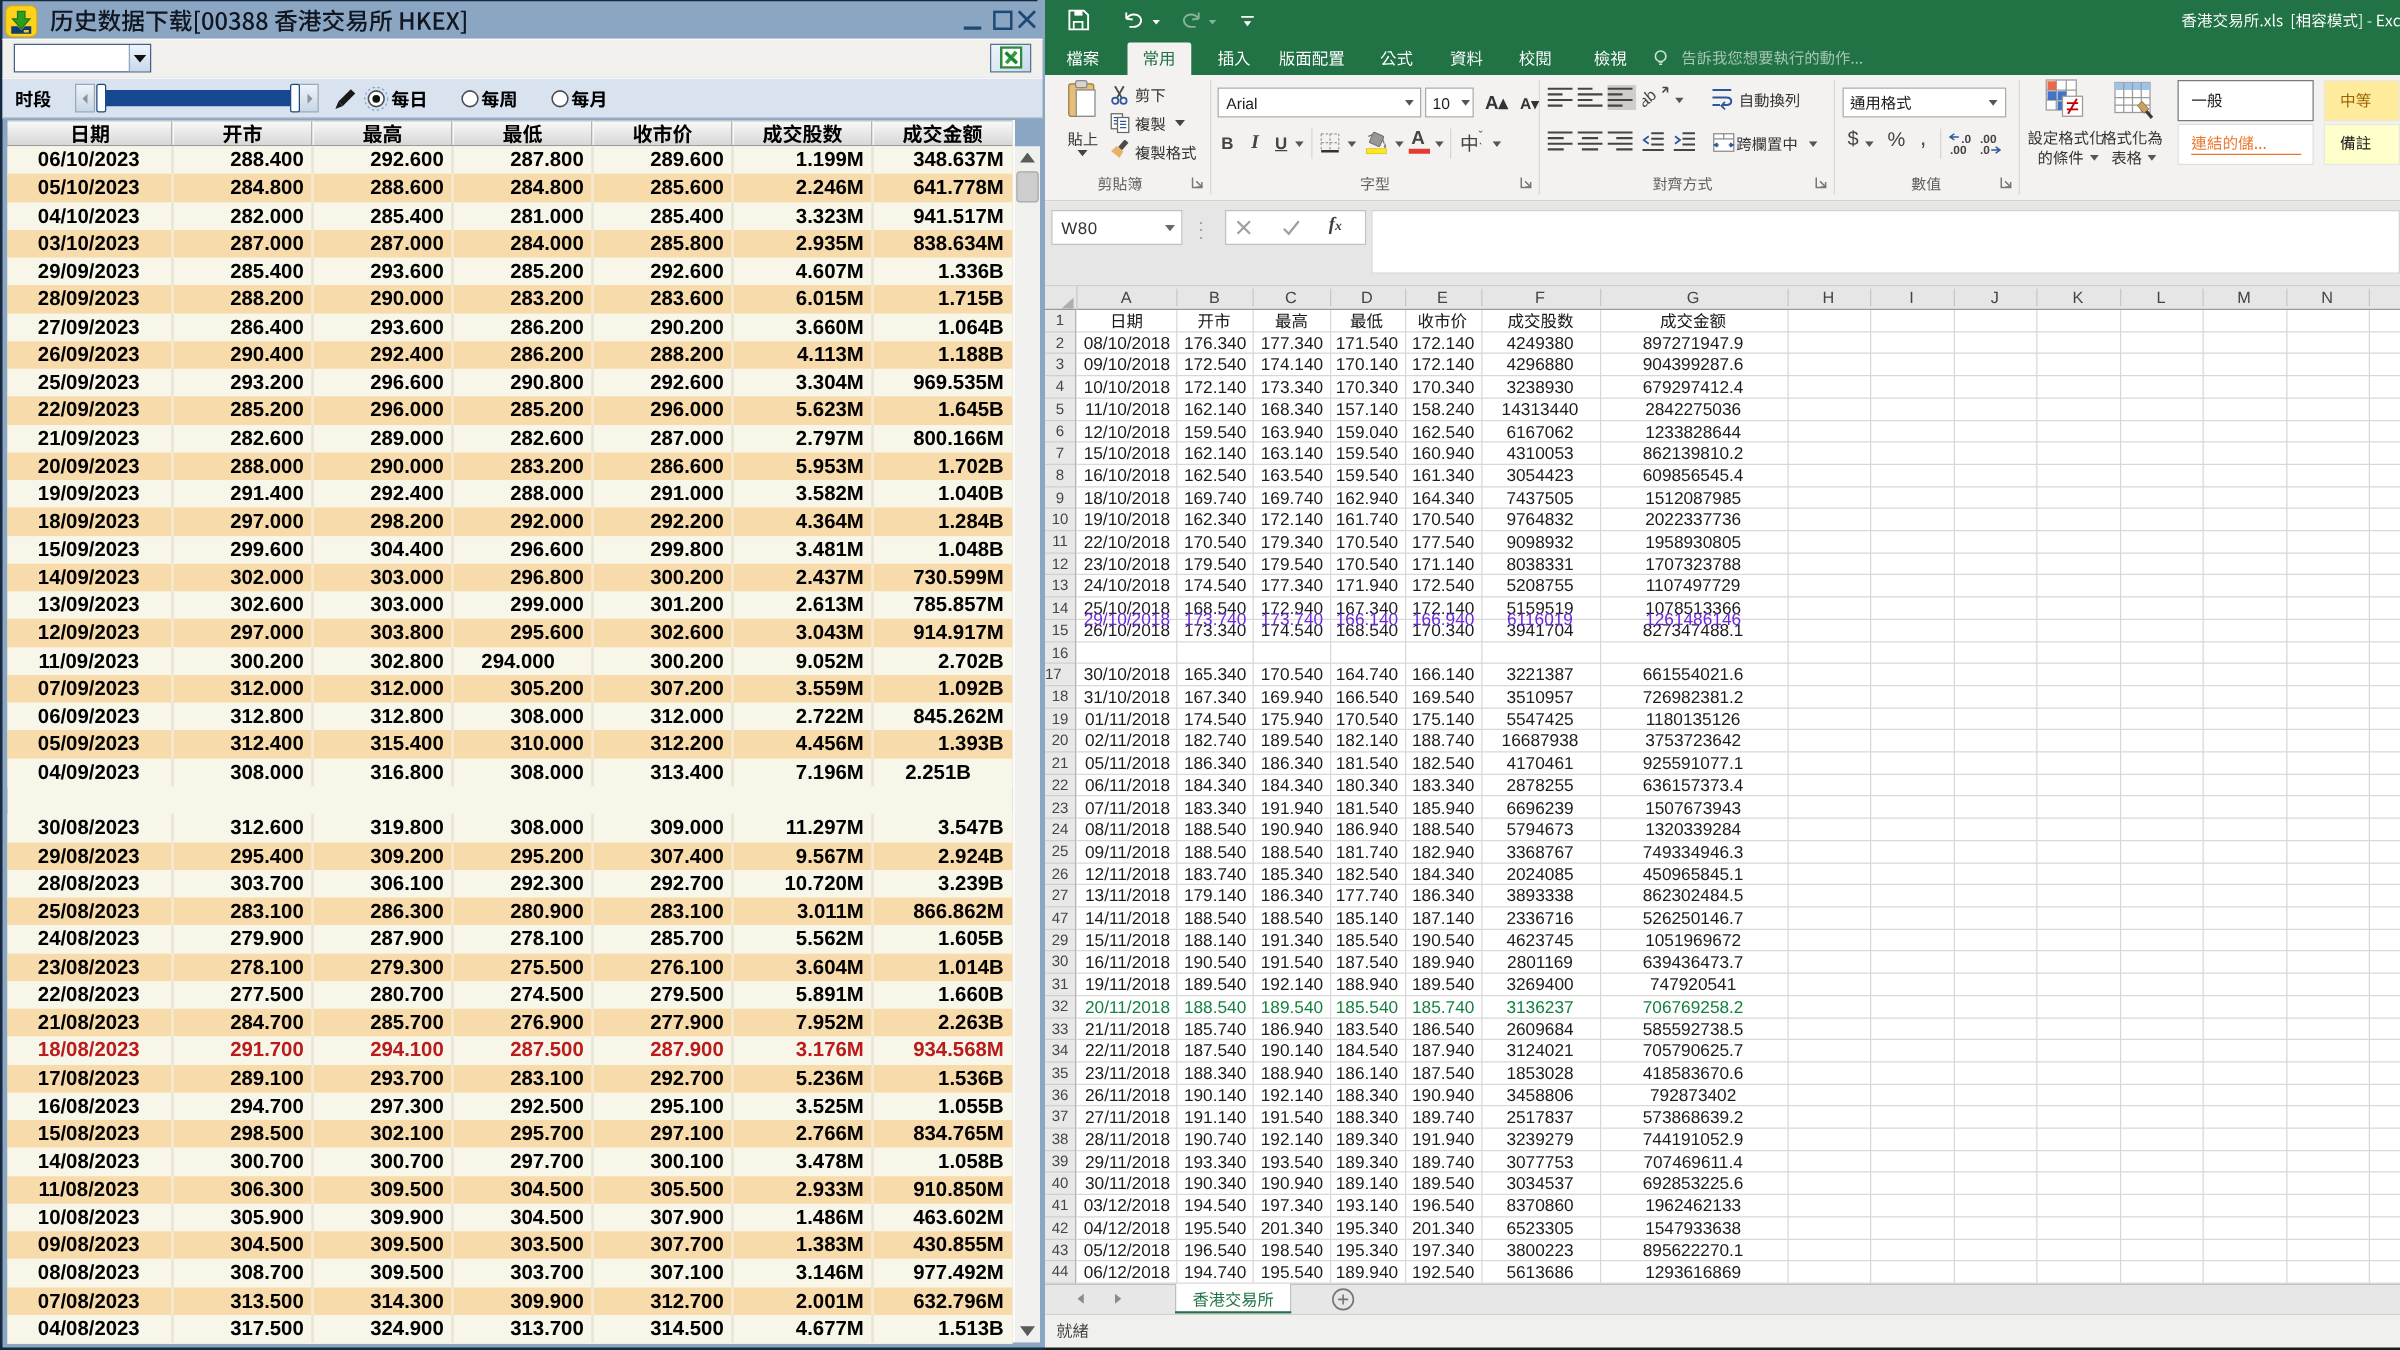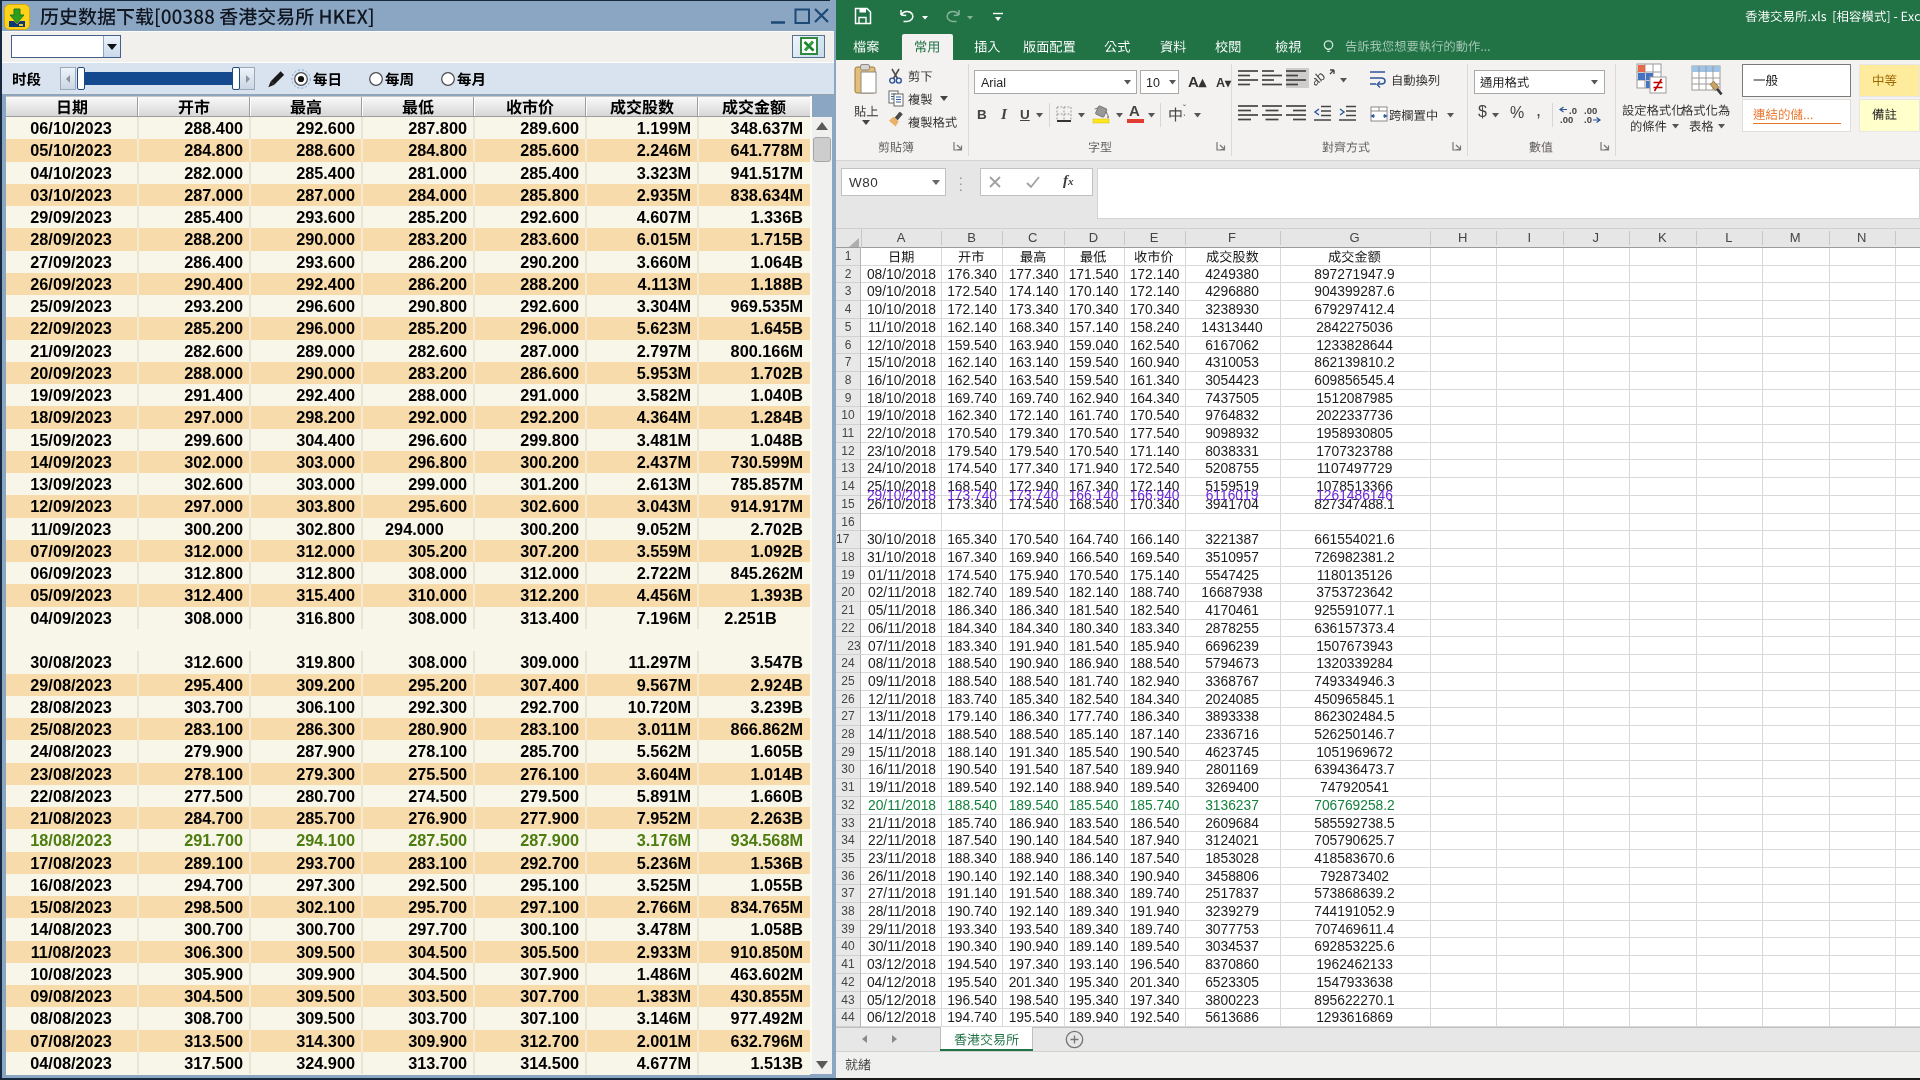--- a/index.html
+++ b/index.html
@@ -571,21 +571,21 @@
       <i style="position:absolute;left:579px;top:0;width:2px;height:22.26px;background:#f6ead2"></i>
       <i style="position:absolute;left:691px;top:0;width:2px;height:22.26px;background:#f6ead2"></i>
       <span style="position:absolute;left:0;top:0;width:130px;text-align:center">21/08/2023</span>
       <span style="position:absolute;left:132px;top:0;width:105px;text-align:right">284.700</span>
       <span style="position:absolute;left:244px;top:0;width:105px;text-align:right">285.700</span>
       <span style="position:absolute;left:356px;top:0;width:105px;text-align:right">276.900</span>
       <span style="position:absolute;left:468px;top:0;width:105px;text-align:right">277.900</span>
       <span style="position:absolute;left:580px;top:0;width:105px;text-align:right">7.952M</span>
       <span style="position:absolute;left:692px;top:0;width:105px;text-align:right">2.263B</span>
     </div>
-    <div style="position:absolute;left:6px;top:829.32px;width:804px;height:22.96px;background:#f8f6e8;font-weight:bold;font-size:16.3px;color:#4d7c0f;line-height:22.26px">
+    <div style="position:absolute;left:6px;top:829.32px;width:804px;height:22.96px;background:#f8f6e8;font-weight:bold;font-size:16.3px;color:#b91c1c;line-height:22.26px">
       <i style="position:absolute;left:131px;top:0;width:2px;height:22.26px;background:#e7e5d8"></i>
       <i style="position:absolute;left:243px;top:0;width:2px;height:22.26px;background:#e7e5d8"></i>
       <i style="position:absolute;left:355px;top:0;width:2px;height:22.26px;background:#e7e5d8"></i>
       <i style="position:absolute;left:467px;top:0;width:2px;height:22.26px;background:#e7e5d8"></i>
       <i style="position:absolute;left:579px;top:0;width:2px;height:22.26px;background:#e7e5d8"></i>
       <i style="position:absolute;left:691px;top:0;width:2px;height:22.26px;background:#e7e5d8"></i>
       <span style="position:absolute;left:0;top:0;width:130px;text-align:center">18/08/2023</span>
       <span style="position:absolute;left:132px;top:0;width:105px;text-align:right">291.700</span>
       <span style="position:absolute;left:244px;top:0;width:105px;text-align:right">294.100</span>
       <span style="position:absolute;left:356px;top:0;width:105px;text-align:right">287.500</span>
@@ -1147,26 +1147,26 @@
     <div class="ab" style="left:0;top:460.46px;width:24px;height:17.70px;font-size:12px;color:#444;text-align:center;line-height:17.70px;border-bottom:1px solid #d0d0d0;box-sizing:border-box">13</div>
     <div class="ab" style="left:0;top:478.16px;width:24px;height:17.70px;font-size:12px;color:#444;text-align:center;line-height:17.70px;border-bottom:1px solid #d0d0d0;box-sizing:border-box">14</div>
     <div class="ab" style="left:0;top:495.87px;width:24px;height:17.70px;font-size:12px;color:#444;text-align:center;line-height:17.70px;border-bottom:1px solid #d0d0d0;box-sizing:border-box">15</div>
     <div class="ab" style="left:0;top:513.58px;width:24px;height:17.70px;font-size:12px;color:#444;text-align:center;line-height:17.70px;border-bottom:1px solid #d0d0d0;box-sizing:border-box">16</div>
     <div class="ab" style="left:0;top:531.28px;width:24px;height:17.70px;font-size:12px;color:#444;text-align:left;line-height:17.70px;border-bottom:1px solid #d0d0d0;box-sizing:border-box">17</div>
     <div class="ab" style="left:0;top:548.98px;width:24px;height:17.70px;font-size:12px;color:#444;text-align:center;line-height:17.70px;border-bottom:1px solid #d0d0d0;box-sizing:border-box">18</div>
     <div class="ab" style="left:0;top:566.69px;width:24px;height:17.70px;font-size:12px;color:#444;text-align:center;line-height:17.70px;border-bottom:1px solid #d0d0d0;box-sizing:border-box">19</div>
     <div class="ab" style="left:0;top:584.39px;width:24px;height:17.70px;font-size:12px;color:#444;text-align:center;line-height:17.70px;border-bottom:1px solid #d0d0d0;box-sizing:border-box">20</div>
     <div class="ab" style="left:0;top:602.10px;width:24px;height:17.70px;font-size:12px;color:#444;text-align:center;line-height:17.70px;border-bottom:1px solid #d0d0d0;box-sizing:border-box">21</div>
     <div class="ab" style="left:0;top:619.80px;width:24px;height:17.70px;font-size:12px;color:#444;text-align:center;line-height:17.70px;border-bottom:1px solid #d0d0d0;box-sizing:border-box">22</div>
-    <div class="ab" style="left:0;top:637.51px;width:36px;height:17.70px;font-size:12px;color:#444;text-align:center;line-height:17.70px;border-bottom:1px solid #d0d0d0;box-sizing:border-box">23</div>
+    <div class="ab" style="left:0;top:637.51px;width:24px;height:17.70px;font-size:12px;color:#444;text-align:center;line-height:17.70px;border-bottom:1px solid #d0d0d0;box-sizing:border-box">23</div>
     <div class="ab" style="left:0;top:655.21px;width:24px;height:17.70px;font-size:12px;color:#444;text-align:center;line-height:17.70px;border-bottom:1px solid #d0d0d0;box-sizing:border-box">24</div>
     <div class="ab" style="left:0;top:672.92px;width:24px;height:17.70px;font-size:12px;color:#444;text-align:center;line-height:17.70px;border-bottom:1px solid #d0d0d0;box-sizing:border-box">25</div>
     <div class="ab" style="left:0;top:690.62px;width:24px;height:17.70px;font-size:12px;color:#444;text-align:center;line-height:17.70px;border-bottom:1px solid #d0d0d0;box-sizing:border-box">26</div>
     <div class="ab" style="left:0;top:708.33px;width:24px;height:17.70px;font-size:12px;color:#444;text-align:center;line-height:17.70px;border-bottom:1px solid #d0d0d0;box-sizing:border-box">27</div>
-    <div class="ab" style="left:0;top:726.03px;width:24px;height:17.70px;font-size:12px;color:#444;text-align:center;line-height:17.70px;border-bottom:1px solid #d0d0d0;box-sizing:border-box">28</div>
+    <div class="ab" style="left:0;top:726.03px;width:24px;height:17.70px;font-size:12px;color:#444;text-align:center;line-height:17.70px;border-bottom:1px solid #d0d0d0;box-sizing:border-box">47</div>
     <div class="ab" style="left:0;top:743.74px;width:24px;height:17.70px;font-size:12px;color:#444;text-align:center;line-height:17.70px;border-bottom:1px solid #d0d0d0;box-sizing:border-box">29</div>
     <div class="ab" style="left:0;top:761.44px;width:24px;height:17.70px;font-size:12px;color:#444;text-align:center;line-height:17.70px;border-bottom:1px solid #d0d0d0;box-sizing:border-box">30</div>
     <div class="ab" style="left:0;top:779.15px;width:24px;height:17.70px;font-size:12px;color:#444;text-align:center;line-height:17.70px;border-bottom:1px solid #d0d0d0;box-sizing:border-box">31</div>
     <div class="ab" style="left:0;top:796.85px;width:24px;height:17.70px;font-size:12px;color:#444;text-align:center;line-height:17.70px;border-bottom:1px solid #d0d0d0;box-sizing:border-box">32</div>
     <div class="ab" style="left:0;top:814.56px;width:24px;height:17.70px;font-size:12px;color:#444;text-align:center;line-height:17.70px;border-bottom:1px solid #d0d0d0;box-sizing:border-box">33</div>
     <div class="ab" style="left:0;top:832.26px;width:24px;height:17.70px;font-size:12px;color:#444;text-align:center;line-height:17.70px;border-bottom:1px solid #d0d0d0;box-sizing:border-box">34</div>
     <div class="ab" style="left:0;top:849.97px;width:24px;height:17.70px;font-size:12px;color:#444;text-align:center;line-height:17.70px;border-bottom:1px solid #d0d0d0;box-sizing:border-box">35</div>
     <div class="ab" style="left:0;top:867.67px;width:24px;height:17.70px;font-size:12px;color:#444;text-align:center;line-height:17.70px;border-bottom:1px solid #d0d0d0;box-sizing:border-box">36</div>
     <div class="ab" style="left:0;top:885.38px;width:24px;height:17.70px;font-size:12px;color:#444;text-align:center;line-height:17.70px;border-bottom:1px solid #d0d0d0;box-sizing:border-box">37</div>
     <div class="ab" style="left:0;top:903.08px;width:24px;height:17.70px;font-size:12px;color:#444;text-align:center;line-height:17.70px;border-bottom:1px solid #d0d0d0;box-sizing:border-box">38</div>

